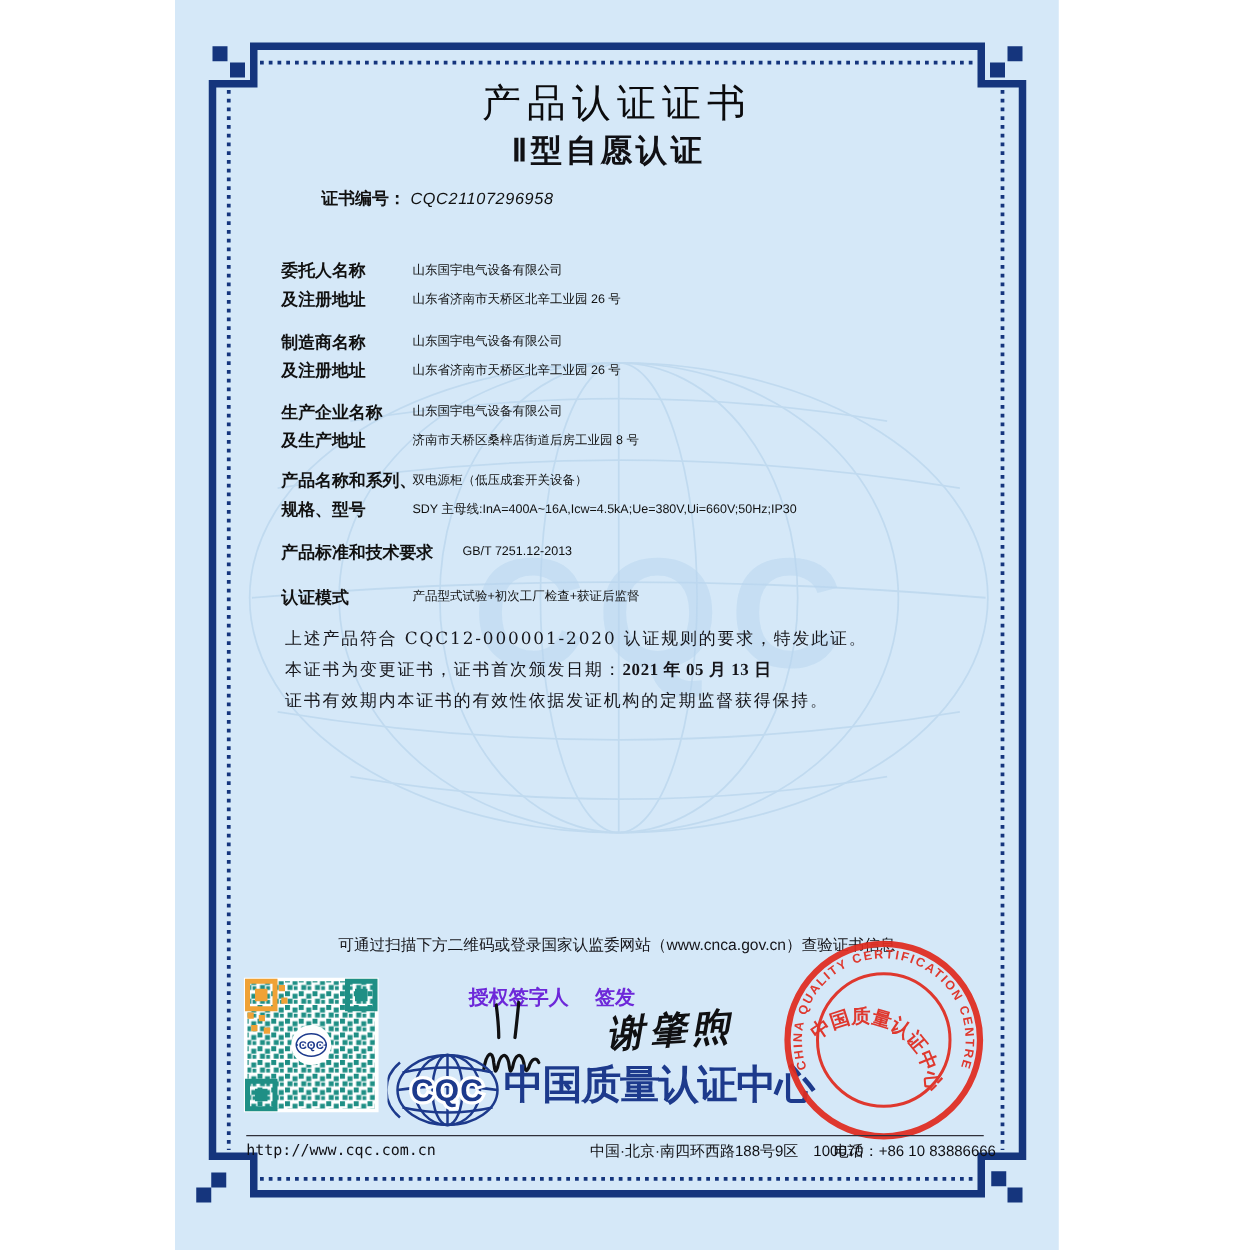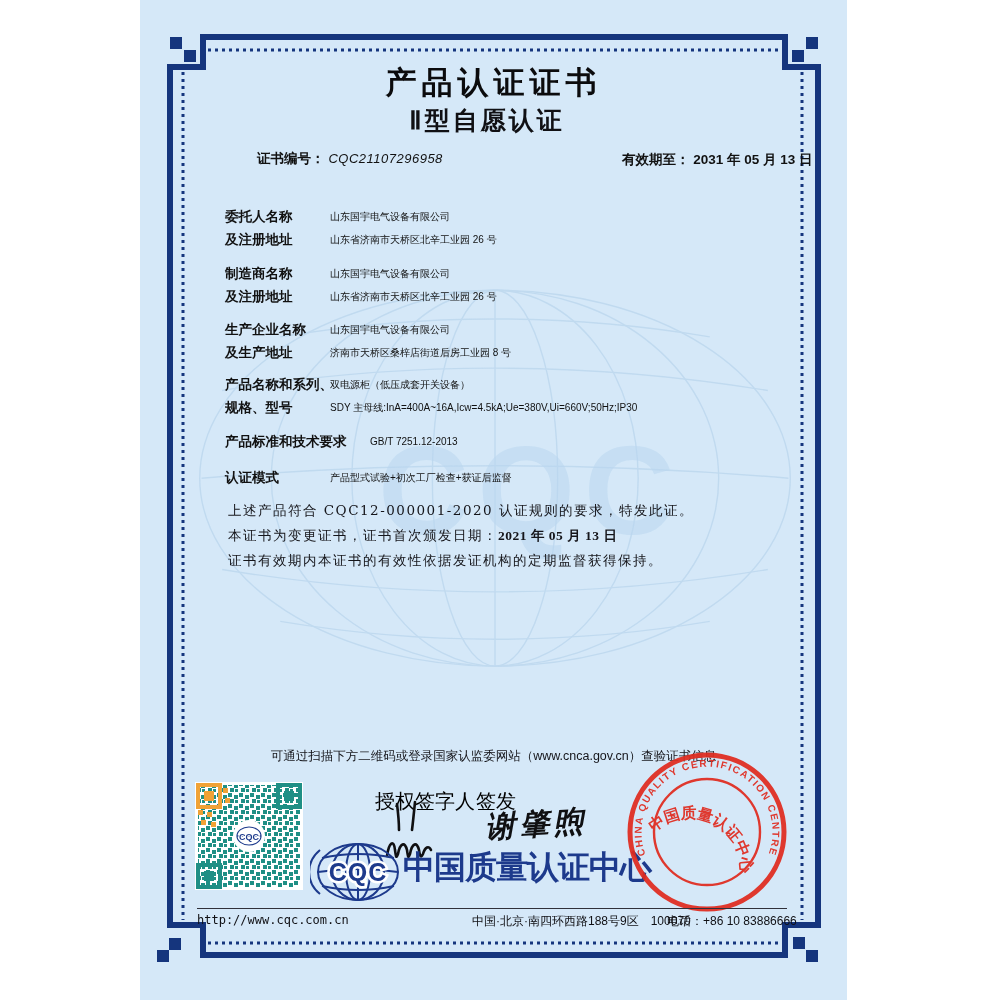--- a/index.html
+++ b/index.html
@@ -8,33 +8,33 @@
     font-family:"Liberation Sans",sans-serif;color:#111;
     overflow:hidden;
   }
   .page{
     position:absolute;left:140px;top:0;width:707px;height:1000px;
     background:#d5e8f8;overflow:hidden;
   }
   .abs{position:absolute;white-space:nowrap;}
   .hei{font-family:Liberation Serif, serif;}
   .mono{font-family:"DejaVu Sans Mono",monospace;}
-  .title{left:0;right:0;top:62px;text-align:center;font-size:31px;font-weight:bold;letter-spacing:5px;color:#0b0b0d;}
+  .title{left:0;right:0;top:62px;text-align:center;font-size:31px;font-weight:normal;letter-spacing:5px;color:#0b0b0d;}
   .subtitle{left:0;right:13px;top:104px;text-align:center;font-size:25px;font-weight:600;letter-spacing:3px;color:#101014;}
   .certline{left:90px;top:150px;font-size:14px;}
   .kai-label{font-family:"DejaVu Serif",serif;font-weight:bold;font-size:13.5px;margin-left:27px;}
   .dates{left:455px;top:148px;font-size:13.5px;line-height:23px;}
   .dates .val{font-weight:600;}
   .certno{font-size:13px;letter-spacing:.5px;font-style:italic;}
   .frow{position:absolute;left:85px;}
   .flabel{position:absolute;left:0;top:0;width:145px;font-weight:bold;font-size:13.5px;line-height:23px;white-space:nowrap;}
   .fvalue{position:absolute;left:105px;top:0;width:430px;font-size:10px;line-height:23px;white-space:nowrap;}
   .para{left:88px;font-family:"DejaVu Serif",serif;font-size:13.5px;letter-spacing:1.5px;color:#15151a;}
   .scan-note{left:0;right:0;top:748px;text-align:center;font-size:12.5px;color:#15151a;}
-  .sig-label{font-size:20px;font-weight:normal;color:#000000;}
+  .sig-label{font-size:16px;font-weight:bold;color:#6d28d9;}
   .sig-name{font-family:"DejaVu Serif",serif;font-size:30px;font-weight:600;font-style:italic;letter-spacing:4px;transform:rotate(-4deg);color:#101012;}
   .brand-name{left:263px;top:846px;font-size:32px;font-weight:600;letter-spacing:-1px;color:#1d3a8c;}
   .footer-rule{position:absolute;left:57px;top:908px;width:590px;height:1px;background:#30303a;}
   .footer-text{top:913px;font-size:12px;color:#101014;}
   svg{display:block;}
 </style>
 </head>
 <body>
 
 <div class="page">
@@ -77,24 +77,20 @@
 
   <div class="abs title">产品认证证书</div>
   <div class="abs subtitle">Ⅱ型自愿认证</div>
 
   <div class="abs certline">
     <span class="kai-label">证书编号：</span>
     <span class="certno">CQC21107296958</span>
   </div>
 
   <div class="abs dates">
-    <div>
-      <span class="kai-label">有效期至：</span>
-      <span class="val">2031 年 05 月 13 日</span>
-    </div>
   </div>
 
   <div class="frow" style="top:205px">
     <div class="flabel">
         <div>委托人名称</div>
         <div>及注册地址</div>
       </div>
     <div class="fvalue">
         <div>山东国宇电气设备有限公司</div>
         <div>山东省济南市天桥区北辛工业园 26 号</div>

